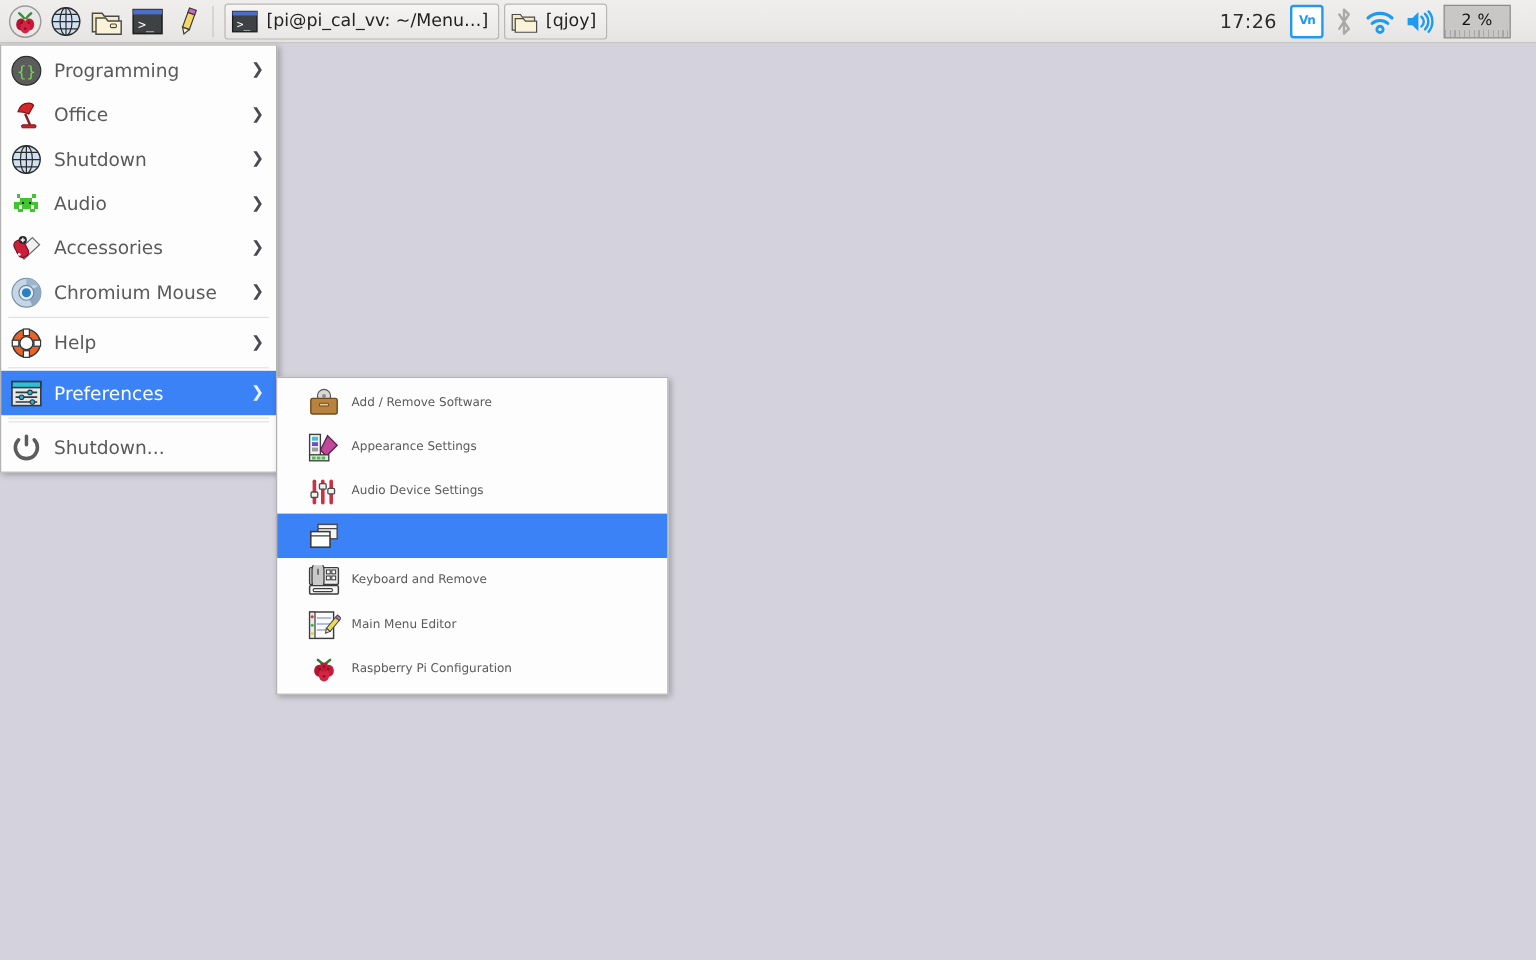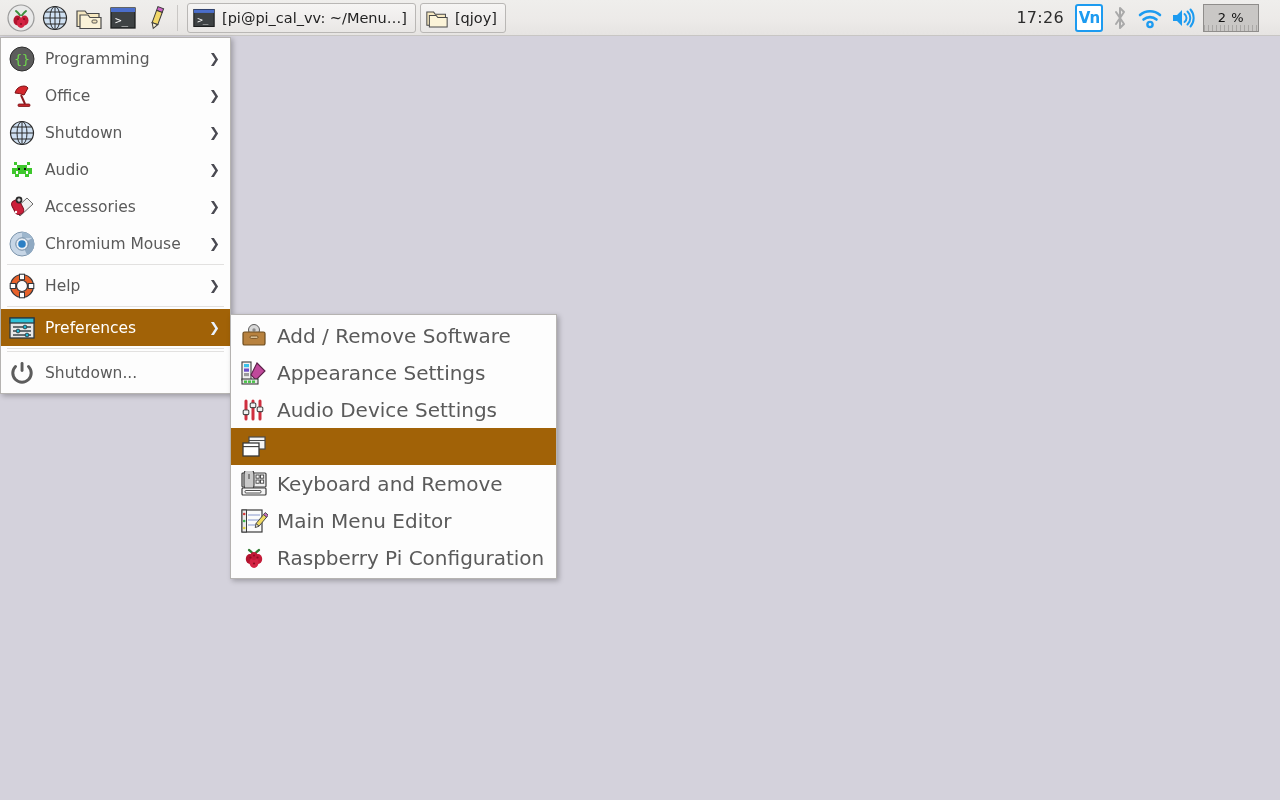--- a/index.html
+++ b/index.html
@@ -38,21 +38,21 @@
     cursor: pointer;
   }
   .taskbutton .tb-label { overflow: hidden; }
 
   .tray { margin-left: auto; display: flex; align-items: center; gap: 7px; padding-right: 21px; height: 36px; }
   .clock { font-size: 16px; color: #2c2c2c; letter-spacing: .3px; padding: 0 4px; cursor: pointer;}
   .tray-icon { display: flex; align-items: center; justify-content: center; cursor: pointer; }
   .vnc-box {
     width: 28px; height: 28px; border: 2px solid #1d9bf0; border-radius: 3px;
     display: flex; align-items: center; justify-content: center;
-    color: #1d9bf0; font-size: 15px; font-weight: bold; font-family: "DejaVu Sans", sans-serif;
+    color: #1d9bf0; font-size: 10px; font-weight: bold; font-family: "DejaVu Sans", sans-serif;
     letter-spacing: -1px; background: #fff;
   }
   .cpu-meter {
     width: 56px; height: 28px;
     background: #c9c7c5;
     border: 1px solid #8f8d8b;
     position: relative;
     display: flex; align-items: center; justify-content: center;
     cursor: pointer;
   }
@@ -81,29 +81,29 @@
     color: #5a5a5a; font-size: 15.5px;
     cursor: pointer; white-space: nowrap;
     position: relative;
   }
   .menu-item .mi-icon {
     width: 30px; height: 30px; min-width:30px;
     display:flex; align-items:center; justify-content:center;
     margin-right: 8px;
   }
   .menu-item .mi-icon svg { display:block; }
-  .menu-item.selected { background: #a16207; color: #ffffff; }
+  .menu-item.selected { background: #3b82f6; color: #ffffff; }
   .menu-item .arrow {
     margin-left: auto; font-size: 13px; color: #4a4a52; font-weight: bold;
     padding-right: 2px;
   }
   .menu-item.selected .arrow { color: #e9f2fd; }
   .menu-sep { height: 1px; background: #e2e1e0; margin: 2px 6px; }
 
-  #sub-menu .menu-item { height: 37px; font-size: 20px; padding-left: 8px; }
+  #sub-menu .menu-item { height: 37px; font-size: 10px; padding-left: 24px; }
 </style>
 </head>
 <body>
 
 <div id="taskbar">
 
   <div class="launchers">
 
     <div class="launcher">
       <svg width="30" height="30" viewBox="0 0 30 30">

